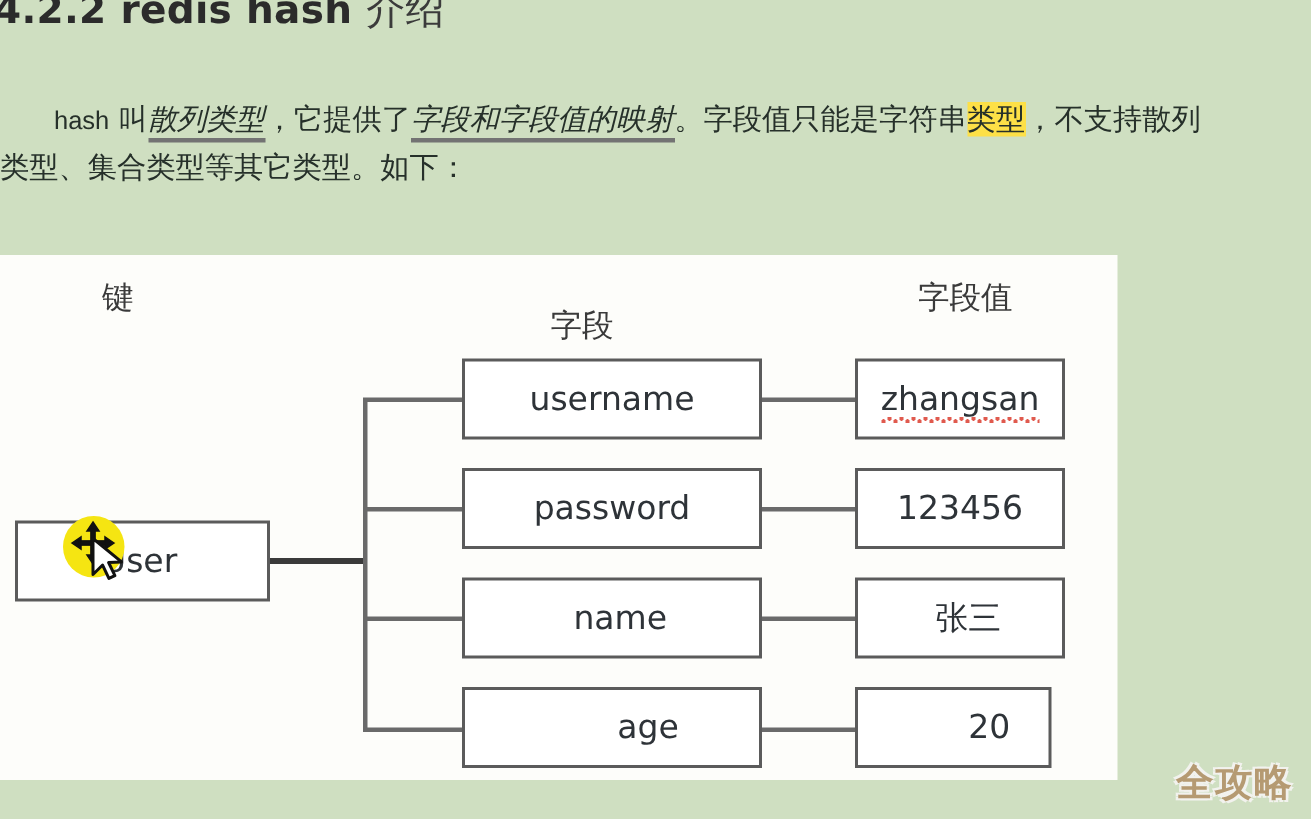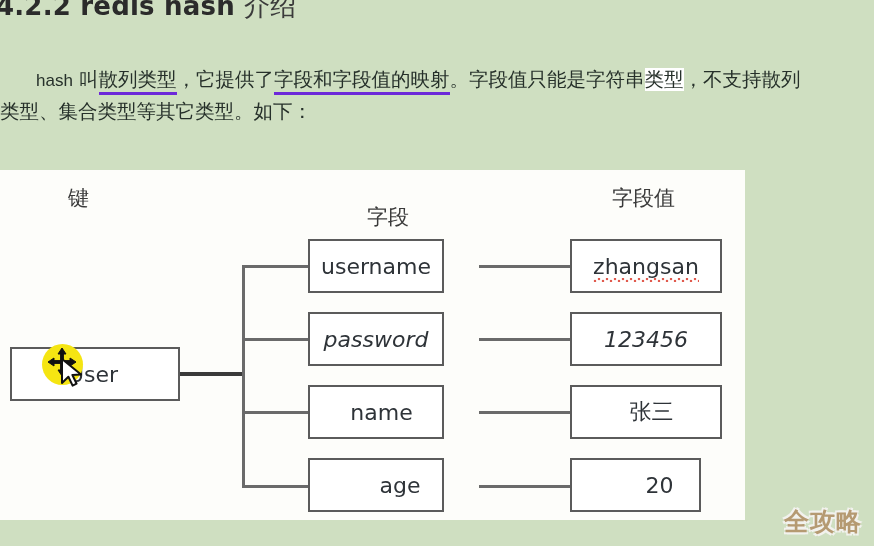--- a/index.html
+++ b/index.html
@@ -53,25 +53,26 @@
   .line2 {
     position: absolute;
     left: 0px;
     top: 96px;
     font-size: 19.5px;
     line-height: 32px;
     color: #26302a;
     white-space: nowrap;
   }
   .u-red {
-    border-bottom: 3px solid #6d28d9;
+    border-bottom: 3px solid #737373;
     padding-bottom: 1px;
+    font-style: italic;
   }
   .hl-gray {
-    background: #ffffff;
+    background: #fde047;
   }
   .mono-latin {
     font-family: Liberation Sans, sans-serif;
     font-size: 17px;
   }
 
   
   .panel {
     position: absolute;
     left: 0px;
@@ -105,27 +106,27 @@
     font-size: 22px;
     color: #2e3338;
     font-family: "DejaVu Sans", "Liberation Sans", sans-serif;
   }
   .dbox.key-box {
     left: 10px; top: 347px; width: 170px; height: 54px;
     justify-content: flex-start;
     padding-left: 56px;
   }
   .dbox.field {
-    left: 308px; width: 136px; height: 54px;
+    left: 308px; width: 200px; height: 54px;
   }
   .dbox.value {
-    left: 570px; width: 152px; height: 54px;
+    left: 570px; width: 140px; height: 54px;
   }
   .row0 { top: 239px; }
-  .row1 { top: 312px; font-style: italic; }
+  .row1 { top: 312px; }
   .row2 { top: 385px; padding-left: 11px; }
   .row3 { top: 458px; padding-left: 48px; }
 
   .value.v3 { width: 131px; }
 
   .spell-wrong {
     position: relative;
     display: inline-block;
   }
   .spell-wrong::after {

